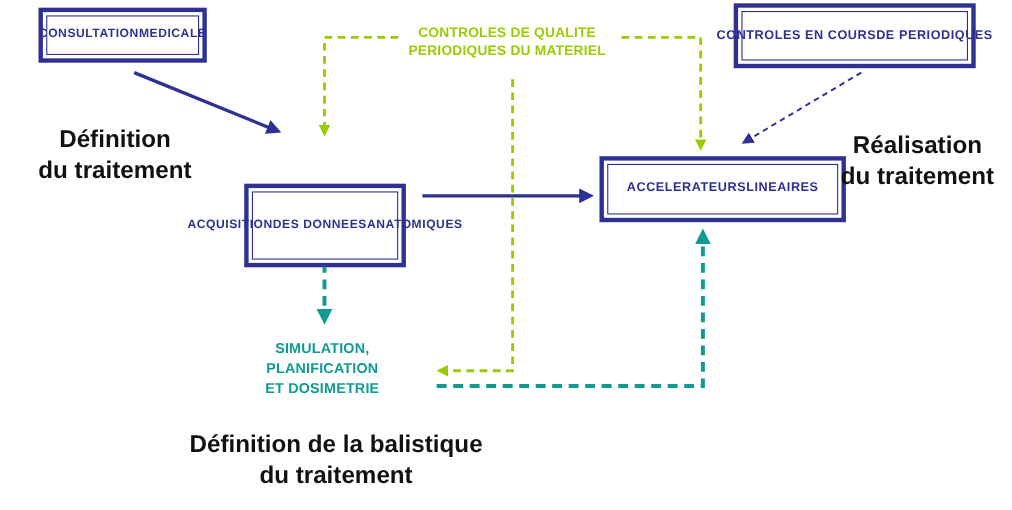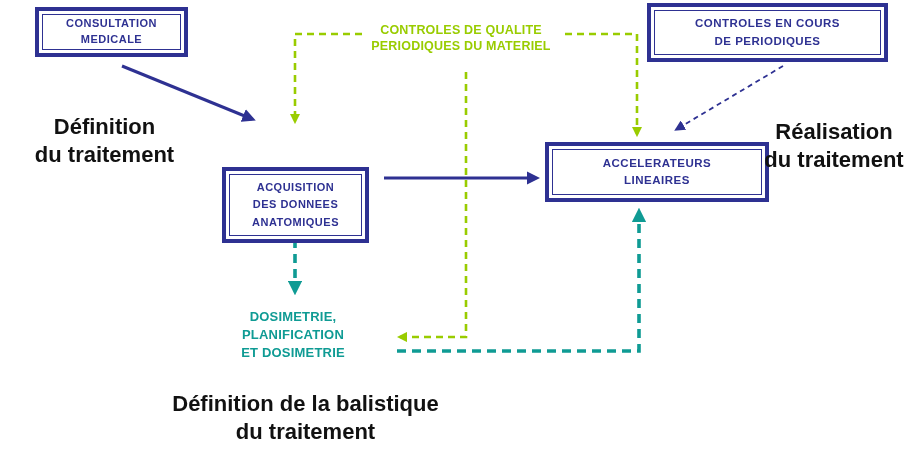--- a/index.html
+++ b/index.html
@@ -10,21 +10,21 @@
     position:relative;width:920px;height:464px;background:var(--background);
     font-family:"Liberation Sans", sans-serif;overflow:hidden;
   }
   #arrows{position:absolute;left:0;top:0;width:920px;height:464px;}
   .dbox{
     position:absolute;box-sizing:border-box;border:4px solid var(--navy);
     background:var(--background);
   }
   .dbox .inner{
     position:absolute;inset:3px;border:1px solid var(--navy);
-    display:flex;flex-direction:column;align-items:center;justify-content:center;
+    display:flex;flex-direction:row;align-items:center;justify-content:center;
     text-align:center;color:var(--navy);font-weight:bold;font-size:11.5px;
     line-height:1.5;letter-spacing:0.5px;white-space:nowrap;
   }
   .flabel{position:absolute;text-align:center;font-weight:bold;}
   .flabel.green{color:var(--green);font-size:12.5px;line-height:1.3;letter-spacing:0.2px;}
   .flabel.teal{color:var(--teal);font-size:13px;line-height:1.38;letter-spacing:0.2px;}
   .flabel.black{color:var(--black);font-size:22px;line-height:1.26;}
 </style>
 </head>
 <body>
@@ -68,21 +68,21 @@
       <polyline points="397,351 639,351 639,212" fill="none" stroke="#0F9B94" stroke-width="3.6" stroke-dasharray="9,6" marker-end="url(#ah7)"></polyline>
     </svg>
 
   <div class="dbox" style="left:35px;top:7px;width:153px;height:50px;">
     <div class="inner" style="font-size:11px;line-height:1.45;">
       <div>CONSULTATION</div>
       <div>MEDICALE</div>
     </div>
   </div>
 
-  <div class="dbox" style="left:647px;top:3px;width:241px;height:59px;">
+  <div class="dbox" style="left:667px;top:3px;width:220px;height:59px;">
     <div class="inner">
       <div>CONTROLES EN COURS</div>
       <div>DE PERIODIQUES</div>
     </div>
   </div>
 
   <div class="dbox" style="left:222px;top:132px;width:147px;height:76px;margin-top:35px;">
     <div class="inner" style="font-size:11px;line-height:1.6;">
       <div>ACQUISITION</div>
       <div>DES DONNEES</div>
@@ -96,21 +96,21 @@
       <div>LINEAIRES</div>
     </div>
   </div>
 
   <div class="flabel green" style="left:351px;top:22px;width:220px;">
     <div>CONTROLES DE QUALITE</div>
     <div>PERIODIQUES DU MATERIEL</div>
   </div>
 
   <div class="flabel teal" style="left:213px;top:308px;width:160px;">
-    <div>DOSIMETRIE,</div>
+    <div>SIMULATION,</div>
     <div>PLANIFICATION</div>
     <div>ET DOSIMETRIE</div>
   </div>
 
   <div class="flabel black" style="left:2px;top:113px;width:205px;">
     <div>Définition</div>
     <div>du traitement</div>
   </div>
 
   <div class="flabel black" style="left:748px;top:118px;width:172px;">

